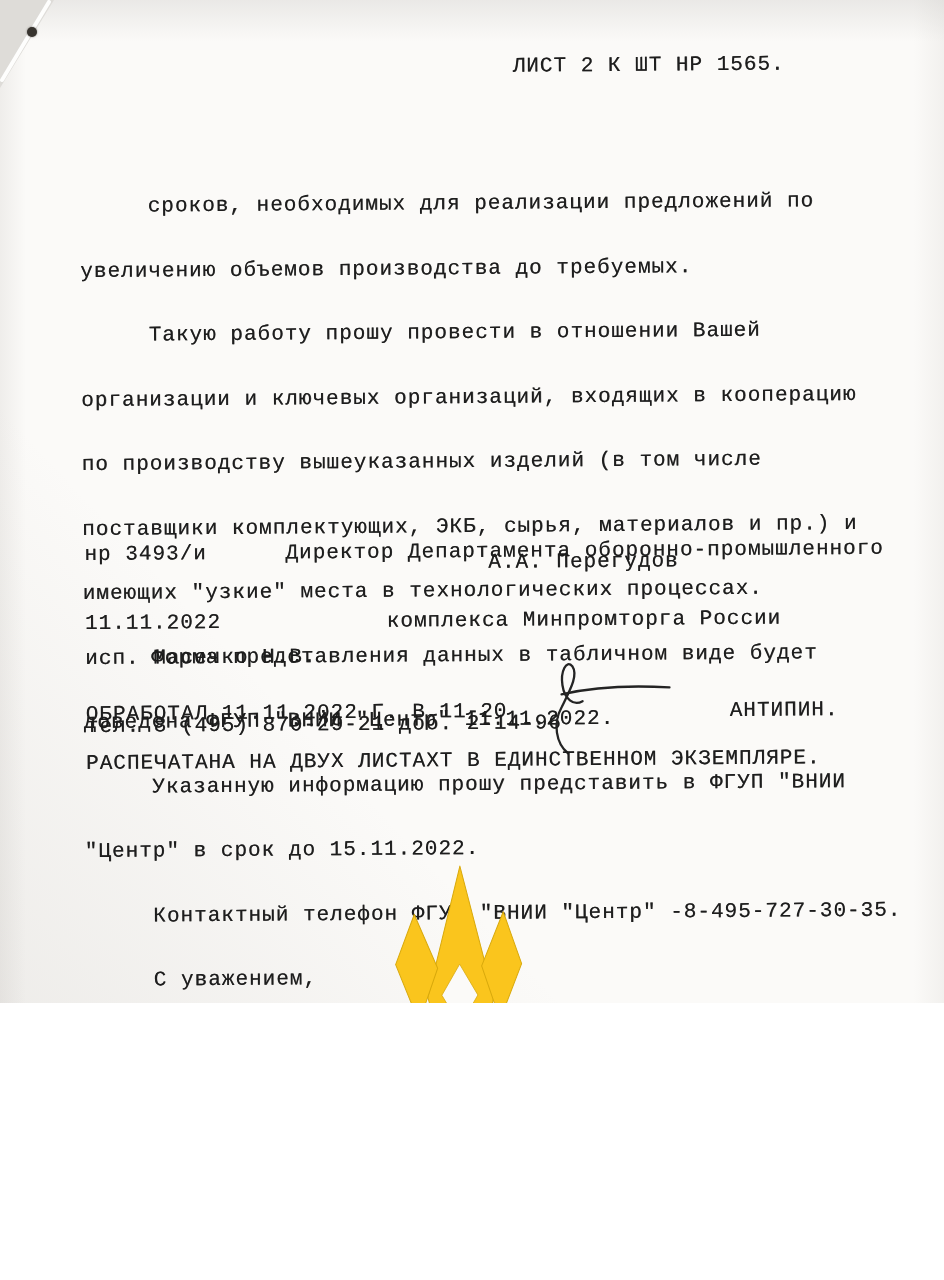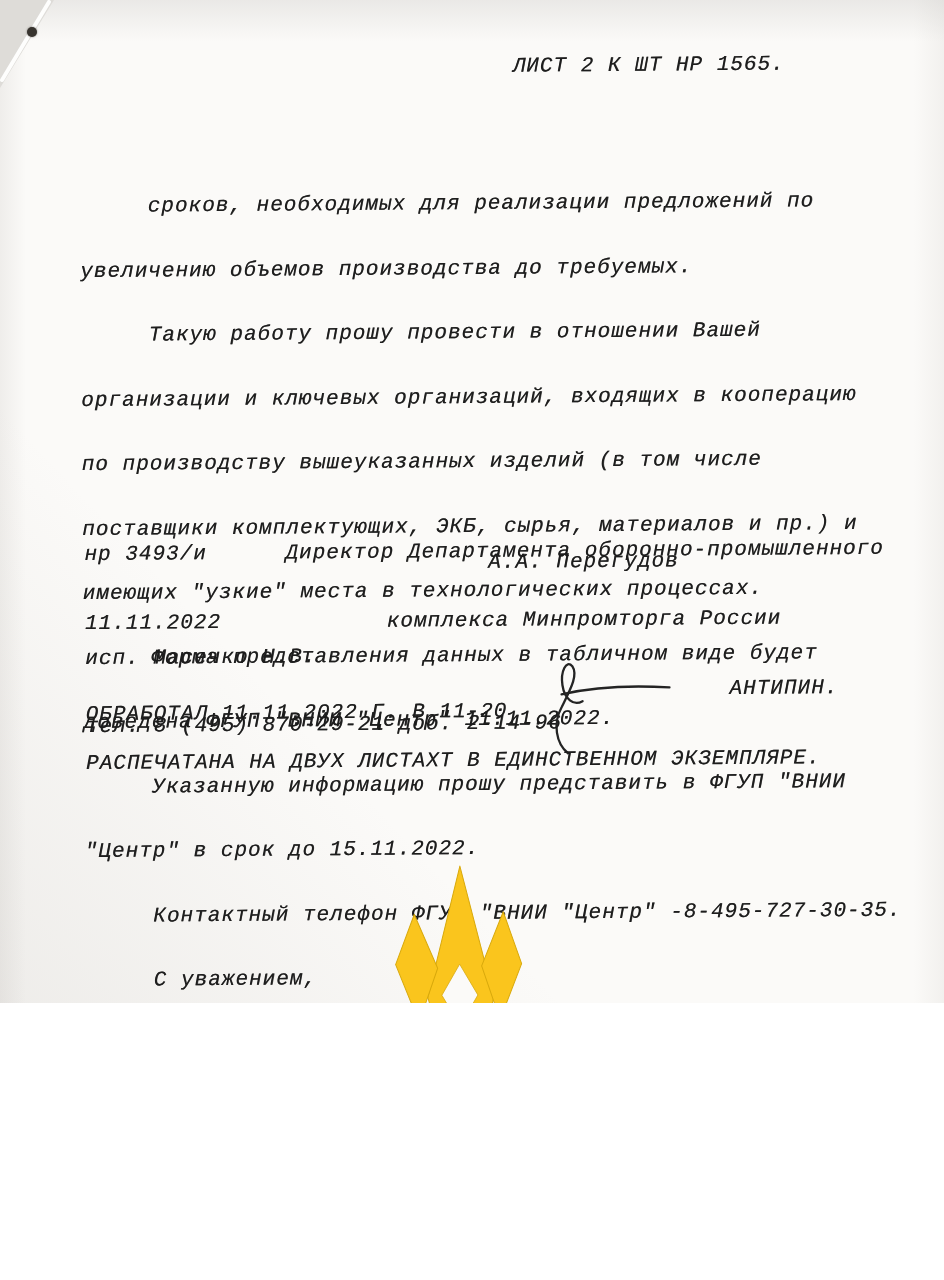--- a/index.html
+++ b/index.html
@@ -8,21 +8,20 @@
     width:944px;height:1003px;
     background:
       linear-gradient(to bottom, rgba(190,188,185,0.28), rgba(190,188,185,0) 42px),
       linear-gradient(to right, rgba(175,170,165,0.16), rgba(175,170,165,0) 26px),
       linear-gradient(to left, rgba(175,170,165,0.12), rgba(175,170,165,0) 30px),
       linear-gradient(to top right, rgba(160,155,148,0.14), rgba(160,155,148,0) 30%),
       #fbfaf8;
     overflow:hidden;
     font-family:"Liberation Mono", monospace;
     color:#1d1d1d;
-    font-style:italic;
   }
   #content{
     position:absolute; inset:0;
     transform:rotate(-0.45deg);
     transform-origin:50% 50%;
   }
   .mono{
     font-family:"Liberation Mono", monospace;
     font-size:21px;
     letter-spacing:1px;
@@ -32,21 +31,21 @@
   }
   .abs{position:absolute;}
   #header-line{left:516px; top:55px;}
   #body-block{left:82px; top:150px; line-height:21.5px;}
   .tline{white-space:pre;}
   #ref-block{left:84px; top:494px; line-height:23px;}
   #signer-title{left:285px; top:494px; width:596px; text-align:center; line-height:23px;}
   #signer-name{left:285px; top:551px; width:596px; text-align:center;}
   #executor-block{left:84px; top:600px; line-height:22.5px;}
   #processed-line{left:84px; top:700px;}
-  #processed-by{left:728px; top:679px;}
+  #processed-by{left:728px; top:701px;}
   #printed-note{left:84px; top:749px;}
   #signature-svg{left:518px; top:662px;}
   #logo{left:360px; top:864px; width:190px; height:272px;}
   .logo-poly{stroke:#d8a90c; stroke-width:1; stroke-linejoin:round;}
   .logo-hole{fill:#fbfaf8; stroke:#d8a90c; stroke-width:0.8;}
   #stamp{
     right:74px; top:1062px;
     text-align:right;
     font-family:"Liberation Sans", sans-serif;
     font-weight:700;

